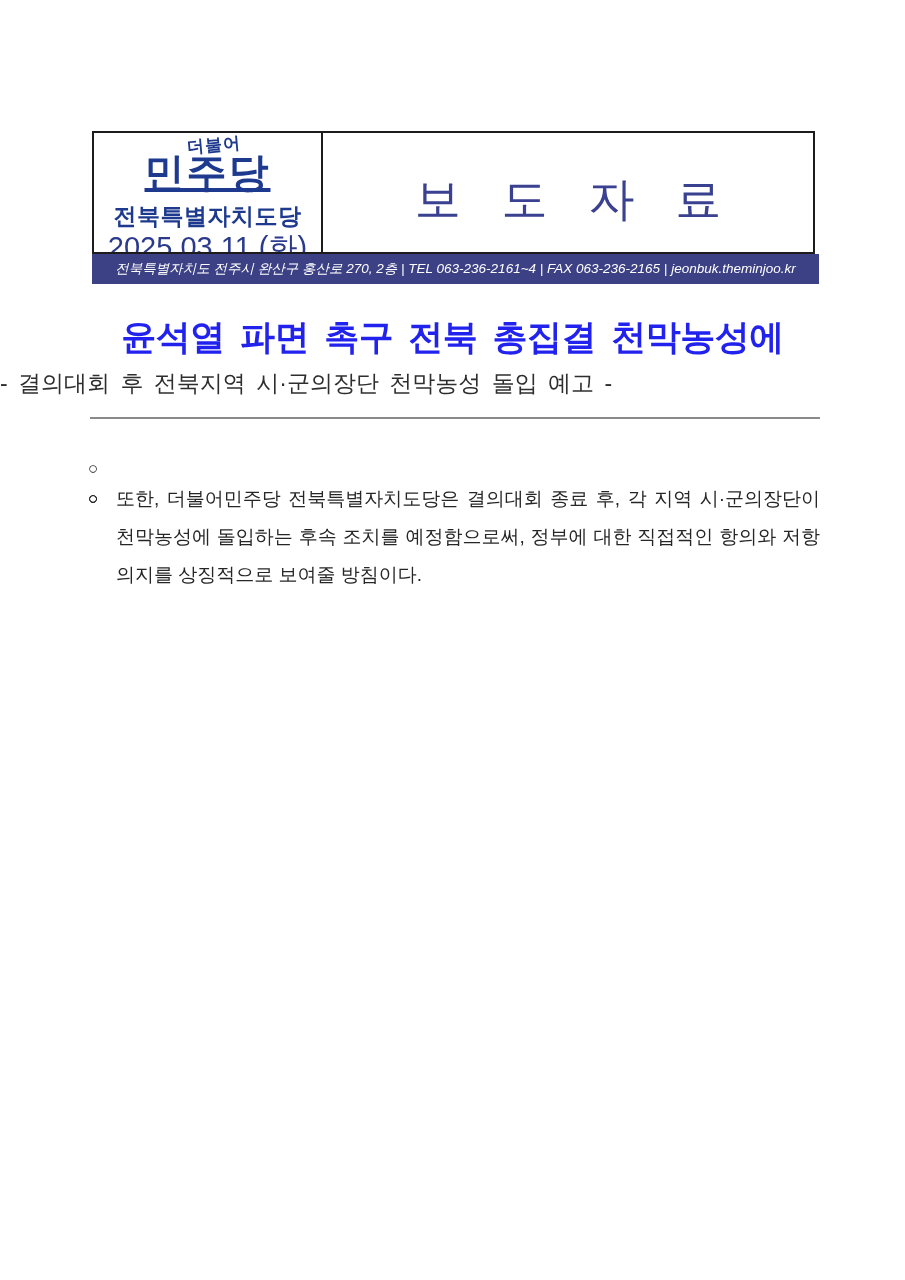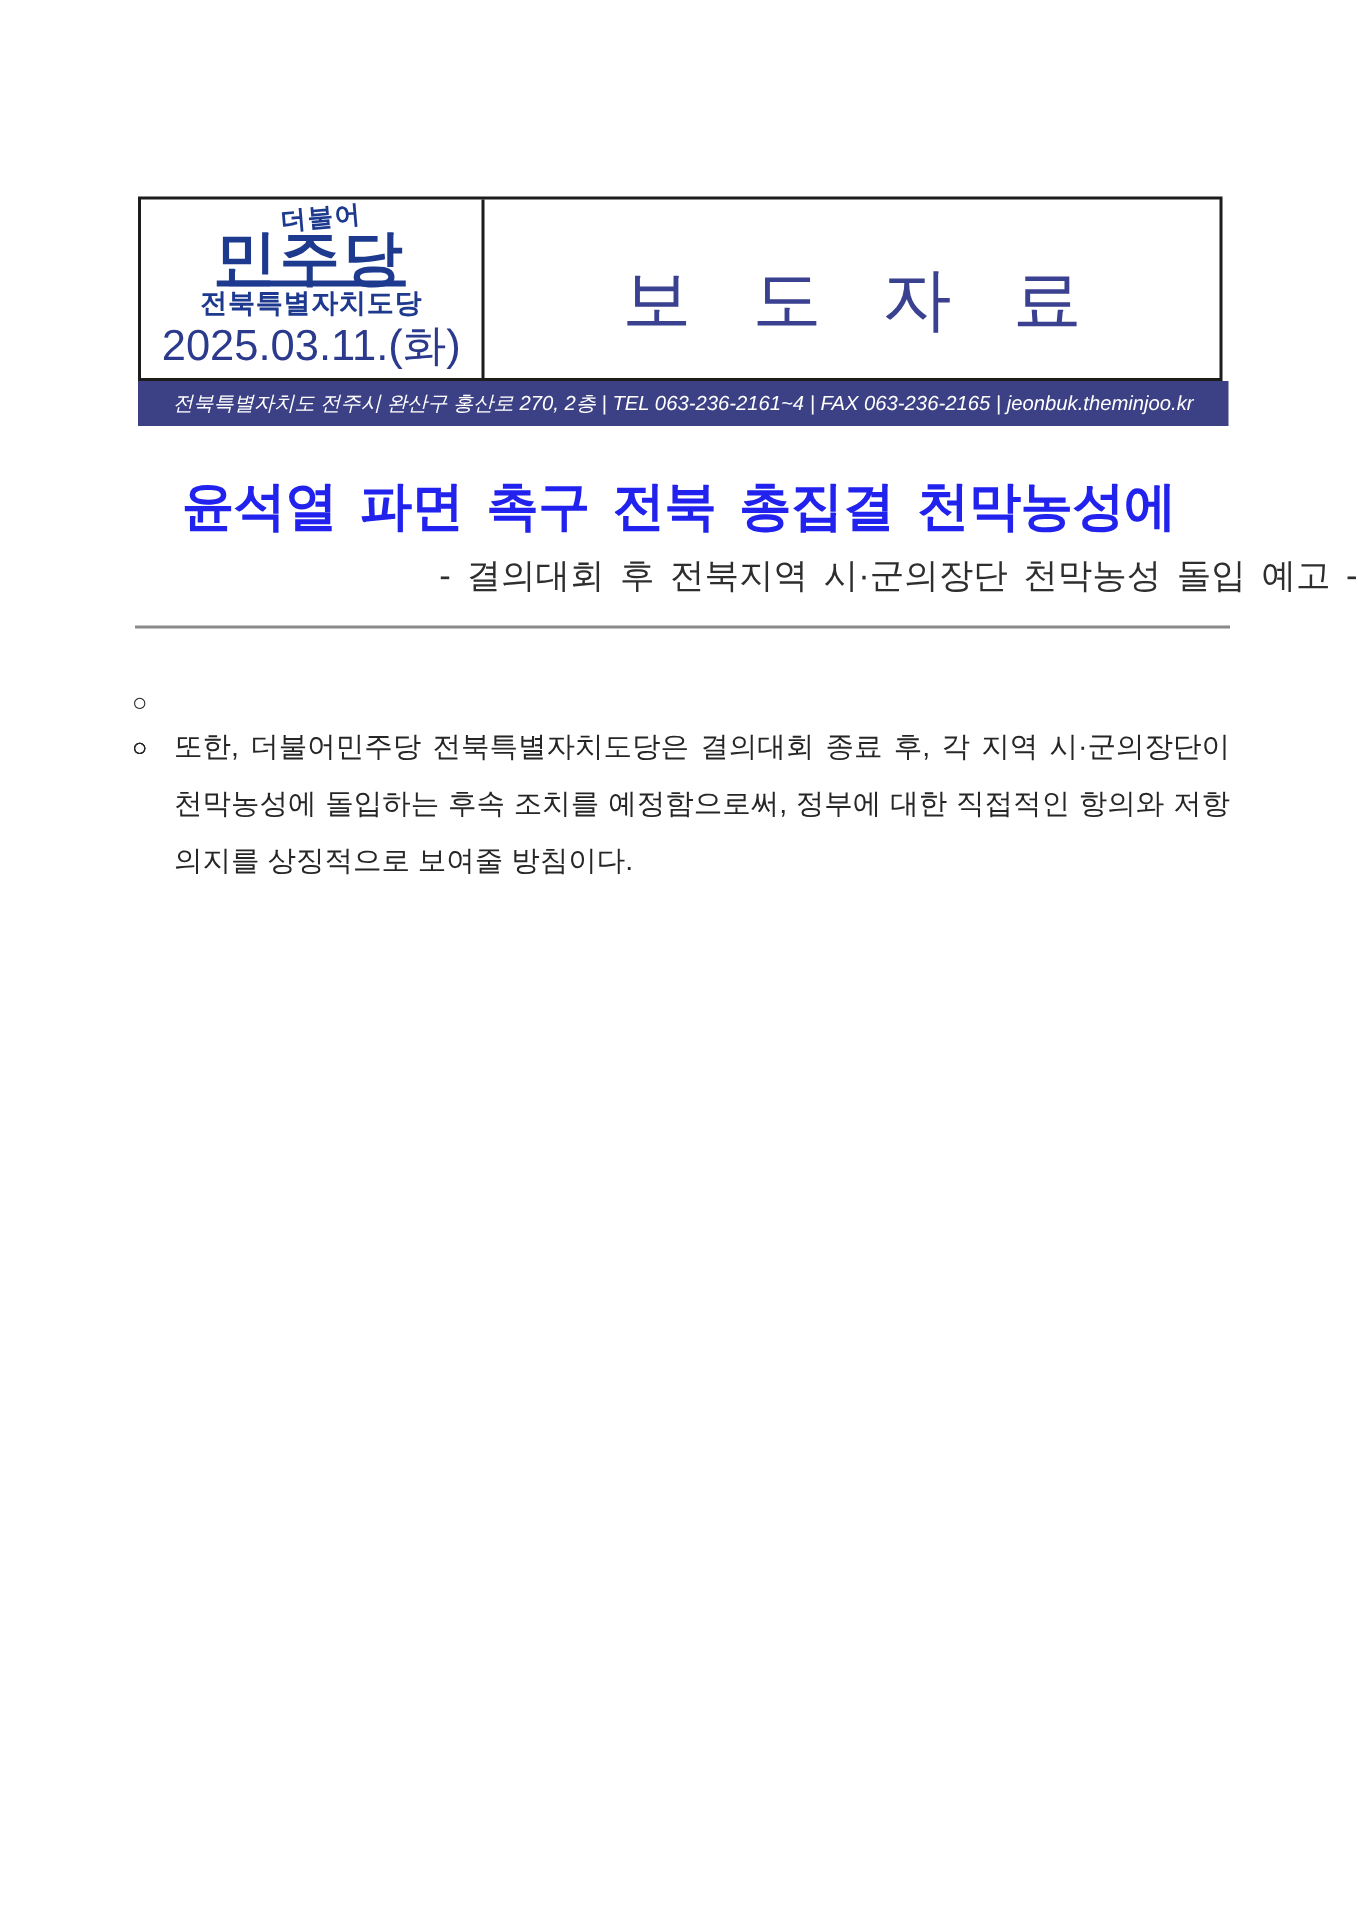--- a/index.html
+++ b/index.html
@@ -35,22 +35,22 @@
   }
   .logo-script{
     font-size:17px;font-weight:bold;color:var(--logo-navy);
     transform:rotate(-5deg) translateX(6px);letter-spacing:1px;line-height:1;
   }
   .logo-main{
     font-size:40px;font-weight:900;color:var(--logo-navy);
     line-height:1.0;letter-spacing:2px;margin-top:-2px;text-decoration:underline;
   }
   .logo-sub{
-    font-size:18px;font-weight:900;color:var(--logo-navy);
-    line-height:1.1;letter-spacing:0.5px;margin-top:1px;
+    font-size:23px;font-weight:900;color:var(--logo-navy);
+    line-height:1.1;letter-spacing:0.5px;margin-top:12px;
   }
   .logo-date{
     font-size:29px;font-weight:500;color:var(--date-navy);
     line-height:1.1;margin-top:3px;
   }
   .doctype-cell{
     flex:1;display:flex;align-items:center;justify-content:center;margin-top:15px;
   }
   .doctype{
     font-size:46px;font-weight:500;color:var(--doctype-indigo);
@@ -67,21 +67,21 @@
 
   
   .title{
     position:absolute;left:0;top:314px;width:100%;
     text-align:center;color:var(--title-blue);
     font-size:35px;font-weight:800;letter-spacing:-0.5px;
     word-spacing:6px;
   }
   .subtitle{
     position:absolute;left:0;top:368px;width:100%;
-    text-align:right;color:#2e2e2e;
+    text-align:left;color:#2e2e2e;
     font-size:23px;font-weight:400;word-spacing:4px;
   }
   .rule{
     position:absolute;left:90px;top:417px;width:730px;height:0;
     border:none;border-top:2.5px solid var(--rule-gray);
   }
 
   
   .body-area{
     position:absolute;left:88px;top:450px;width:732px;

